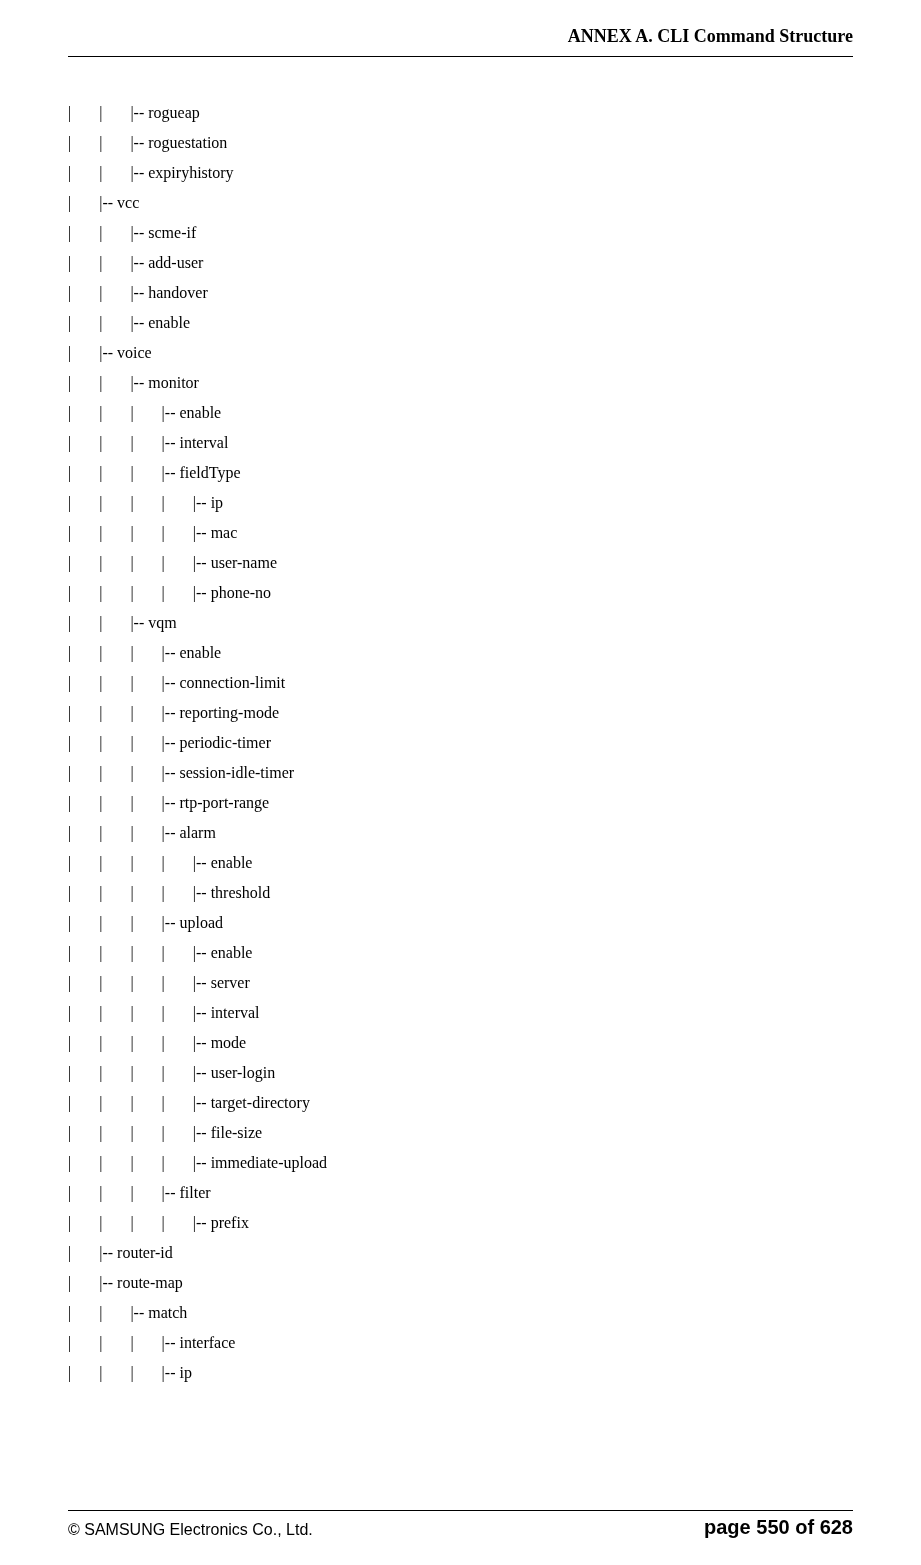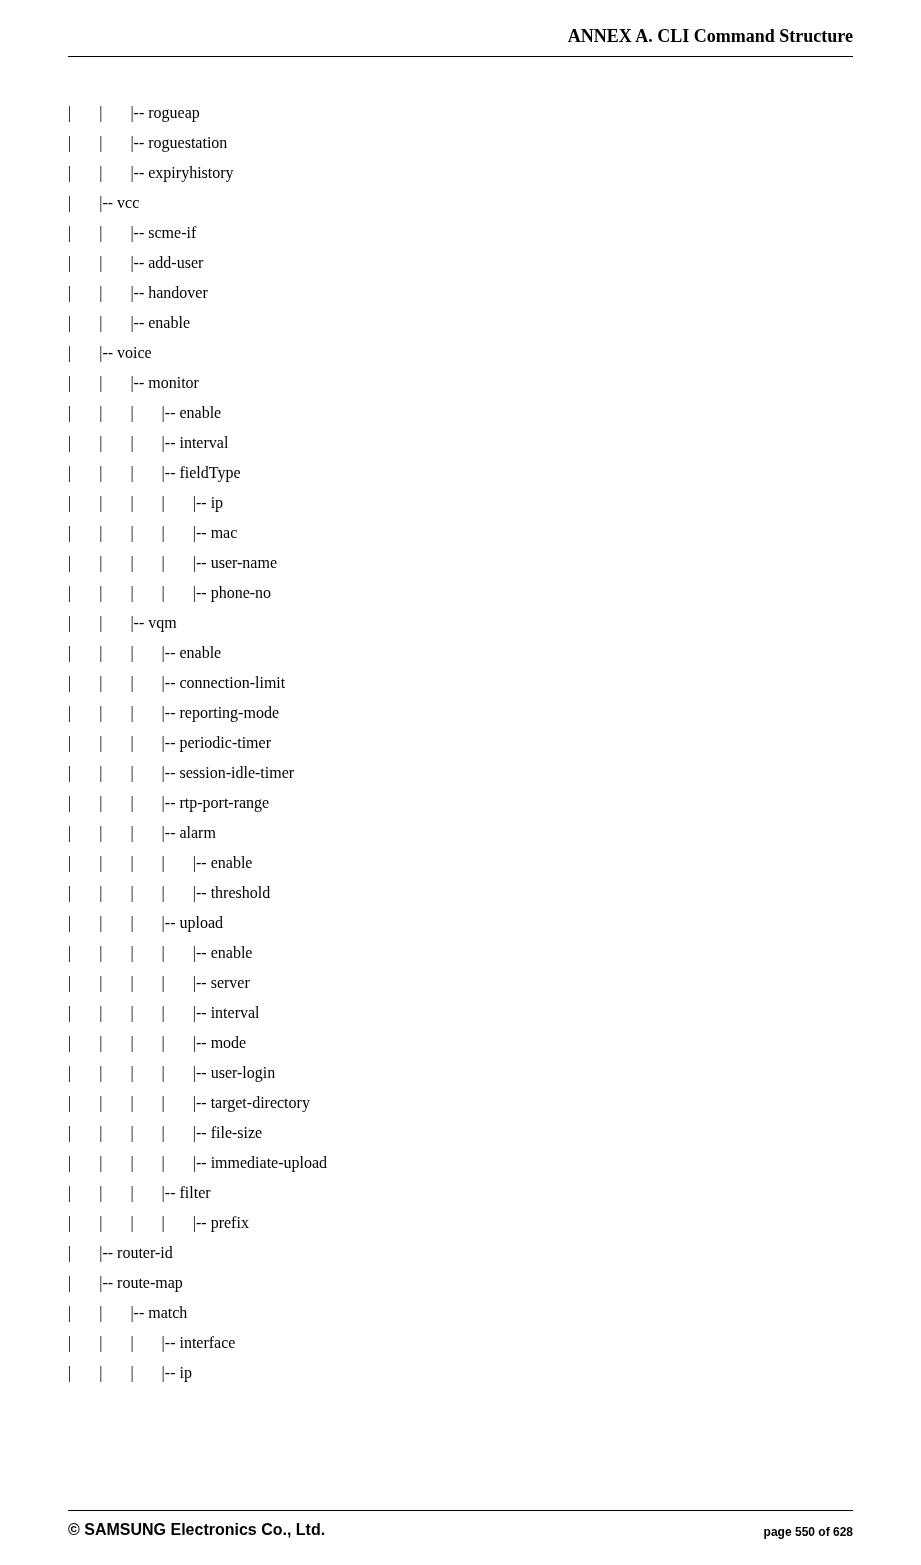--- a/index.html
+++ b/index.html
@@ -46,28 +46,27 @@
       right: 68px;
       height: 1px;
       background: #000;
     }
     .footer-left {
       position: absolute;
       bottom: 26px;
       left: 68px;
       font-size: 16px;
       font-family: Arial, Helvetica, sans-serif;
-      font-weight: bold;
     }
     .footer-right {
       position: absolute;
       bottom: 26px;
       right: 68px;
       font-weight: bold;
-      font-size: 12px;
+      font-size: 20px;
       font-family: Arial, Helvetica, sans-serif;
     }
     .tree-line {
       display: block;
     }
   </style>
 </head>
 <body>
 
 <div class="header">ANNEX A. CLI Command Structure</div>

